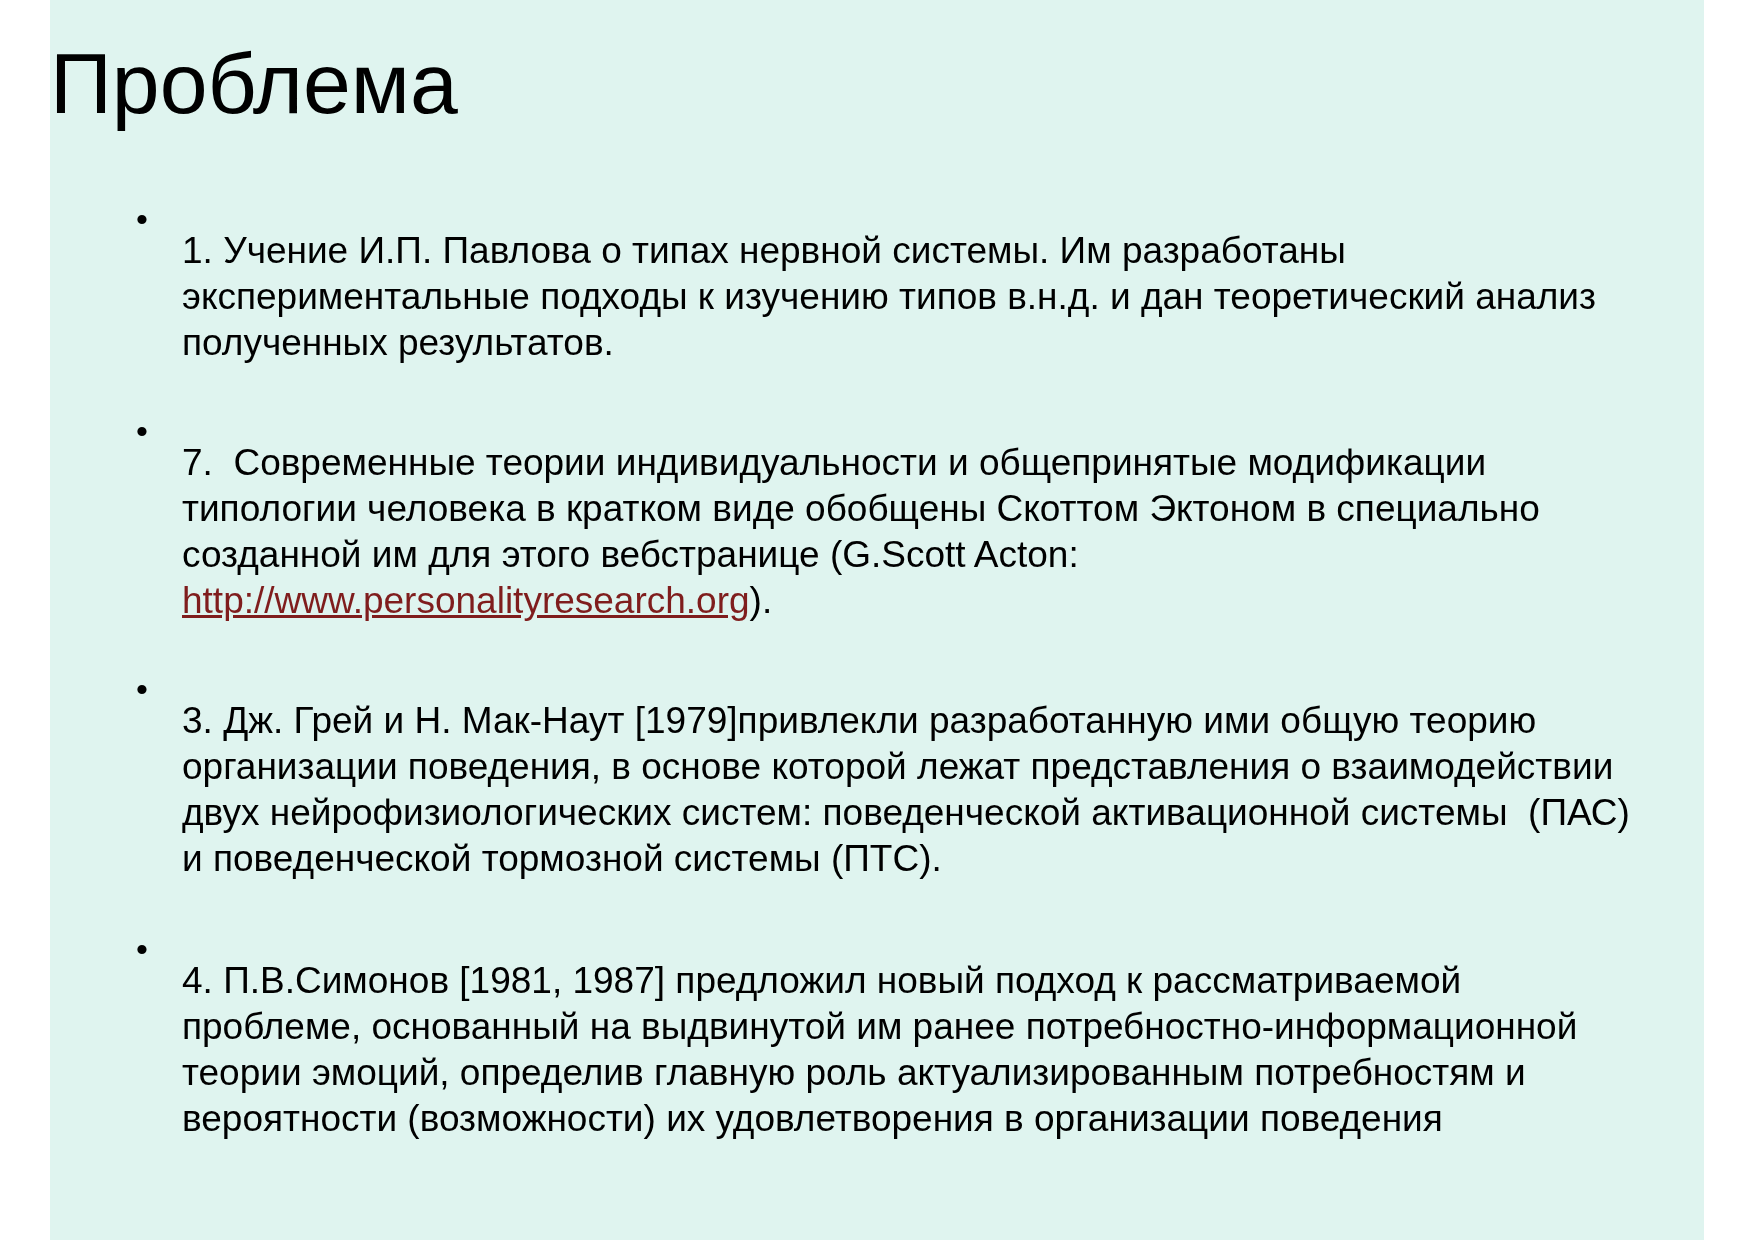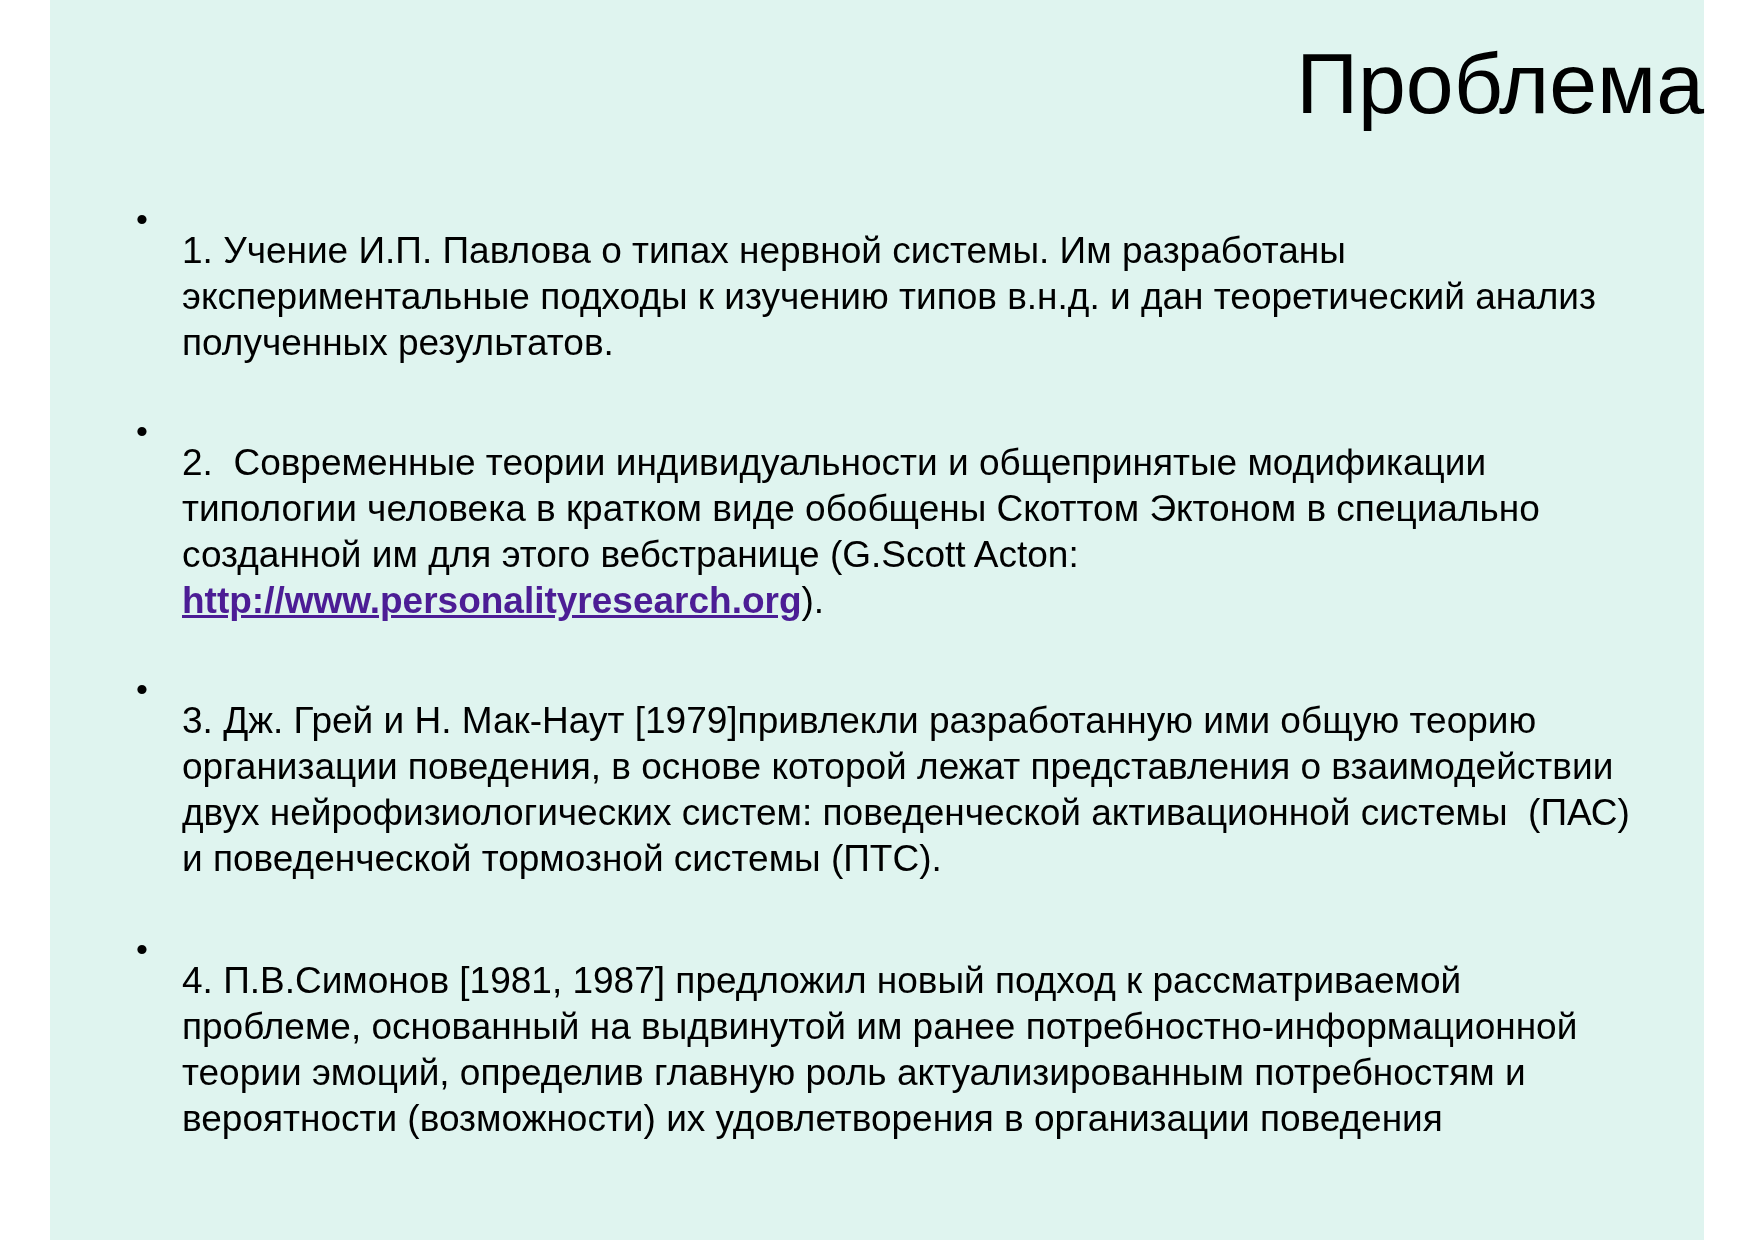--- a/index.html
+++ b/index.html
@@ -20,21 +20,21 @@
     width: 1654px;
     height: 1240px;
     background: #dff4ef;
     box-sizing: border-box;
   }
   #slide-title {
     position: absolute;
     left: 0;
     top: 38px;
     width: 100%;
-    text-align: right;
+    text-align: left;
     font-size: 86px;
     line-height: 1.05;
     color: #000000;
     font-weight: 400;
     letter-spacing: 0px;
   }
   #bullet-list {
     position: absolute;
     left: 78px;
     top: 196px;
@@ -59,23 +59,22 @@
     flex: 1 1 auto;
     font-size: 37px;
     line-height: 46px;
     color: #000000;
     white-space: pre-wrap;
     word-break: normal;
     margin-top: 32px;
   }
   .bullet-text a,
   .weblink {
-    color: #4c1d95;
+    color: #7f1d1d;
     text-decoration: underline;
-    font-weight: bold;
   }
   #bullet-item-1 { margin-bottom: 42px; }
   #bullet-item-2 { margin-bottom: 42px; }
   #bullet-item-3 { margin-bottom: 44px; }
 </style>
 </head>
 <body>
 
 <div id="slide">
 
@@ -83,21 +82,21 @@
 
   <div id="bullet-list">
 
     <div class="bullet-item" id="bullet-item-1">
       <div class="bullet-marker">•</div>
       <div class="bullet-text">1. Учение И.П. Павлова о типах нервной системы. Им разработаны экспериментальные подходы к изучению типов в.н.д. и дан теоретический анализ полученных результатов.</div>
     </div>
 
     <div class="bullet-item" id="bullet-item-2">
       <div class="bullet-marker">•</div>
-      <div class="bullet-text"><span>2.  Современные теории индивидуальности и общепринятые модификации типологии человека в кратком виде обобщены Скоттом Эктоном в специально созданной им для этого вебстранице (G.Scott Acton: </span><a class="weblink" href="#">http://www.personalityresearch.org</a><span>).</span></div>
+      <div class="bullet-text"><span>7.  Современные теории индивидуальности и общепринятые модификации типологии человека в кратком виде обобщены Скоттом Эктоном в специально созданной им для этого вебстранице (G.Scott Acton: </span><a class="weblink" href="#">http://www.personalityresearch.org</a><span>).</span></div>
     </div>
 
     <div class="bullet-item" id="bullet-item-3">
       <div class="bullet-marker">•</div>
       <div class="bullet-text">3. Дж. Грей и Н. Мак-Наут [1979]привлекли разработанную ими общую теорию организации поведения, в основе которой лежат представления о взаимодействии двух нейрофизиологических систем: поведенческой активационной системы  (ПАС) и поведенческой тормозной системы (ПТС).</div>
     </div>
 
     <div class="bullet-item" id="bullet-item-4">
       <div class="bullet-marker">•</div>
       <div class="bullet-text">4. П.В.Симонов [1981, 1987] предложил новый подход к рассматриваемой проблеме, основанный на выдвинутой им ранее потребностно-информационной теории эмоций, определив главную роль актуализированным потребностям и вероятности (возможности) их удовлетворения в организации поведения</div>

